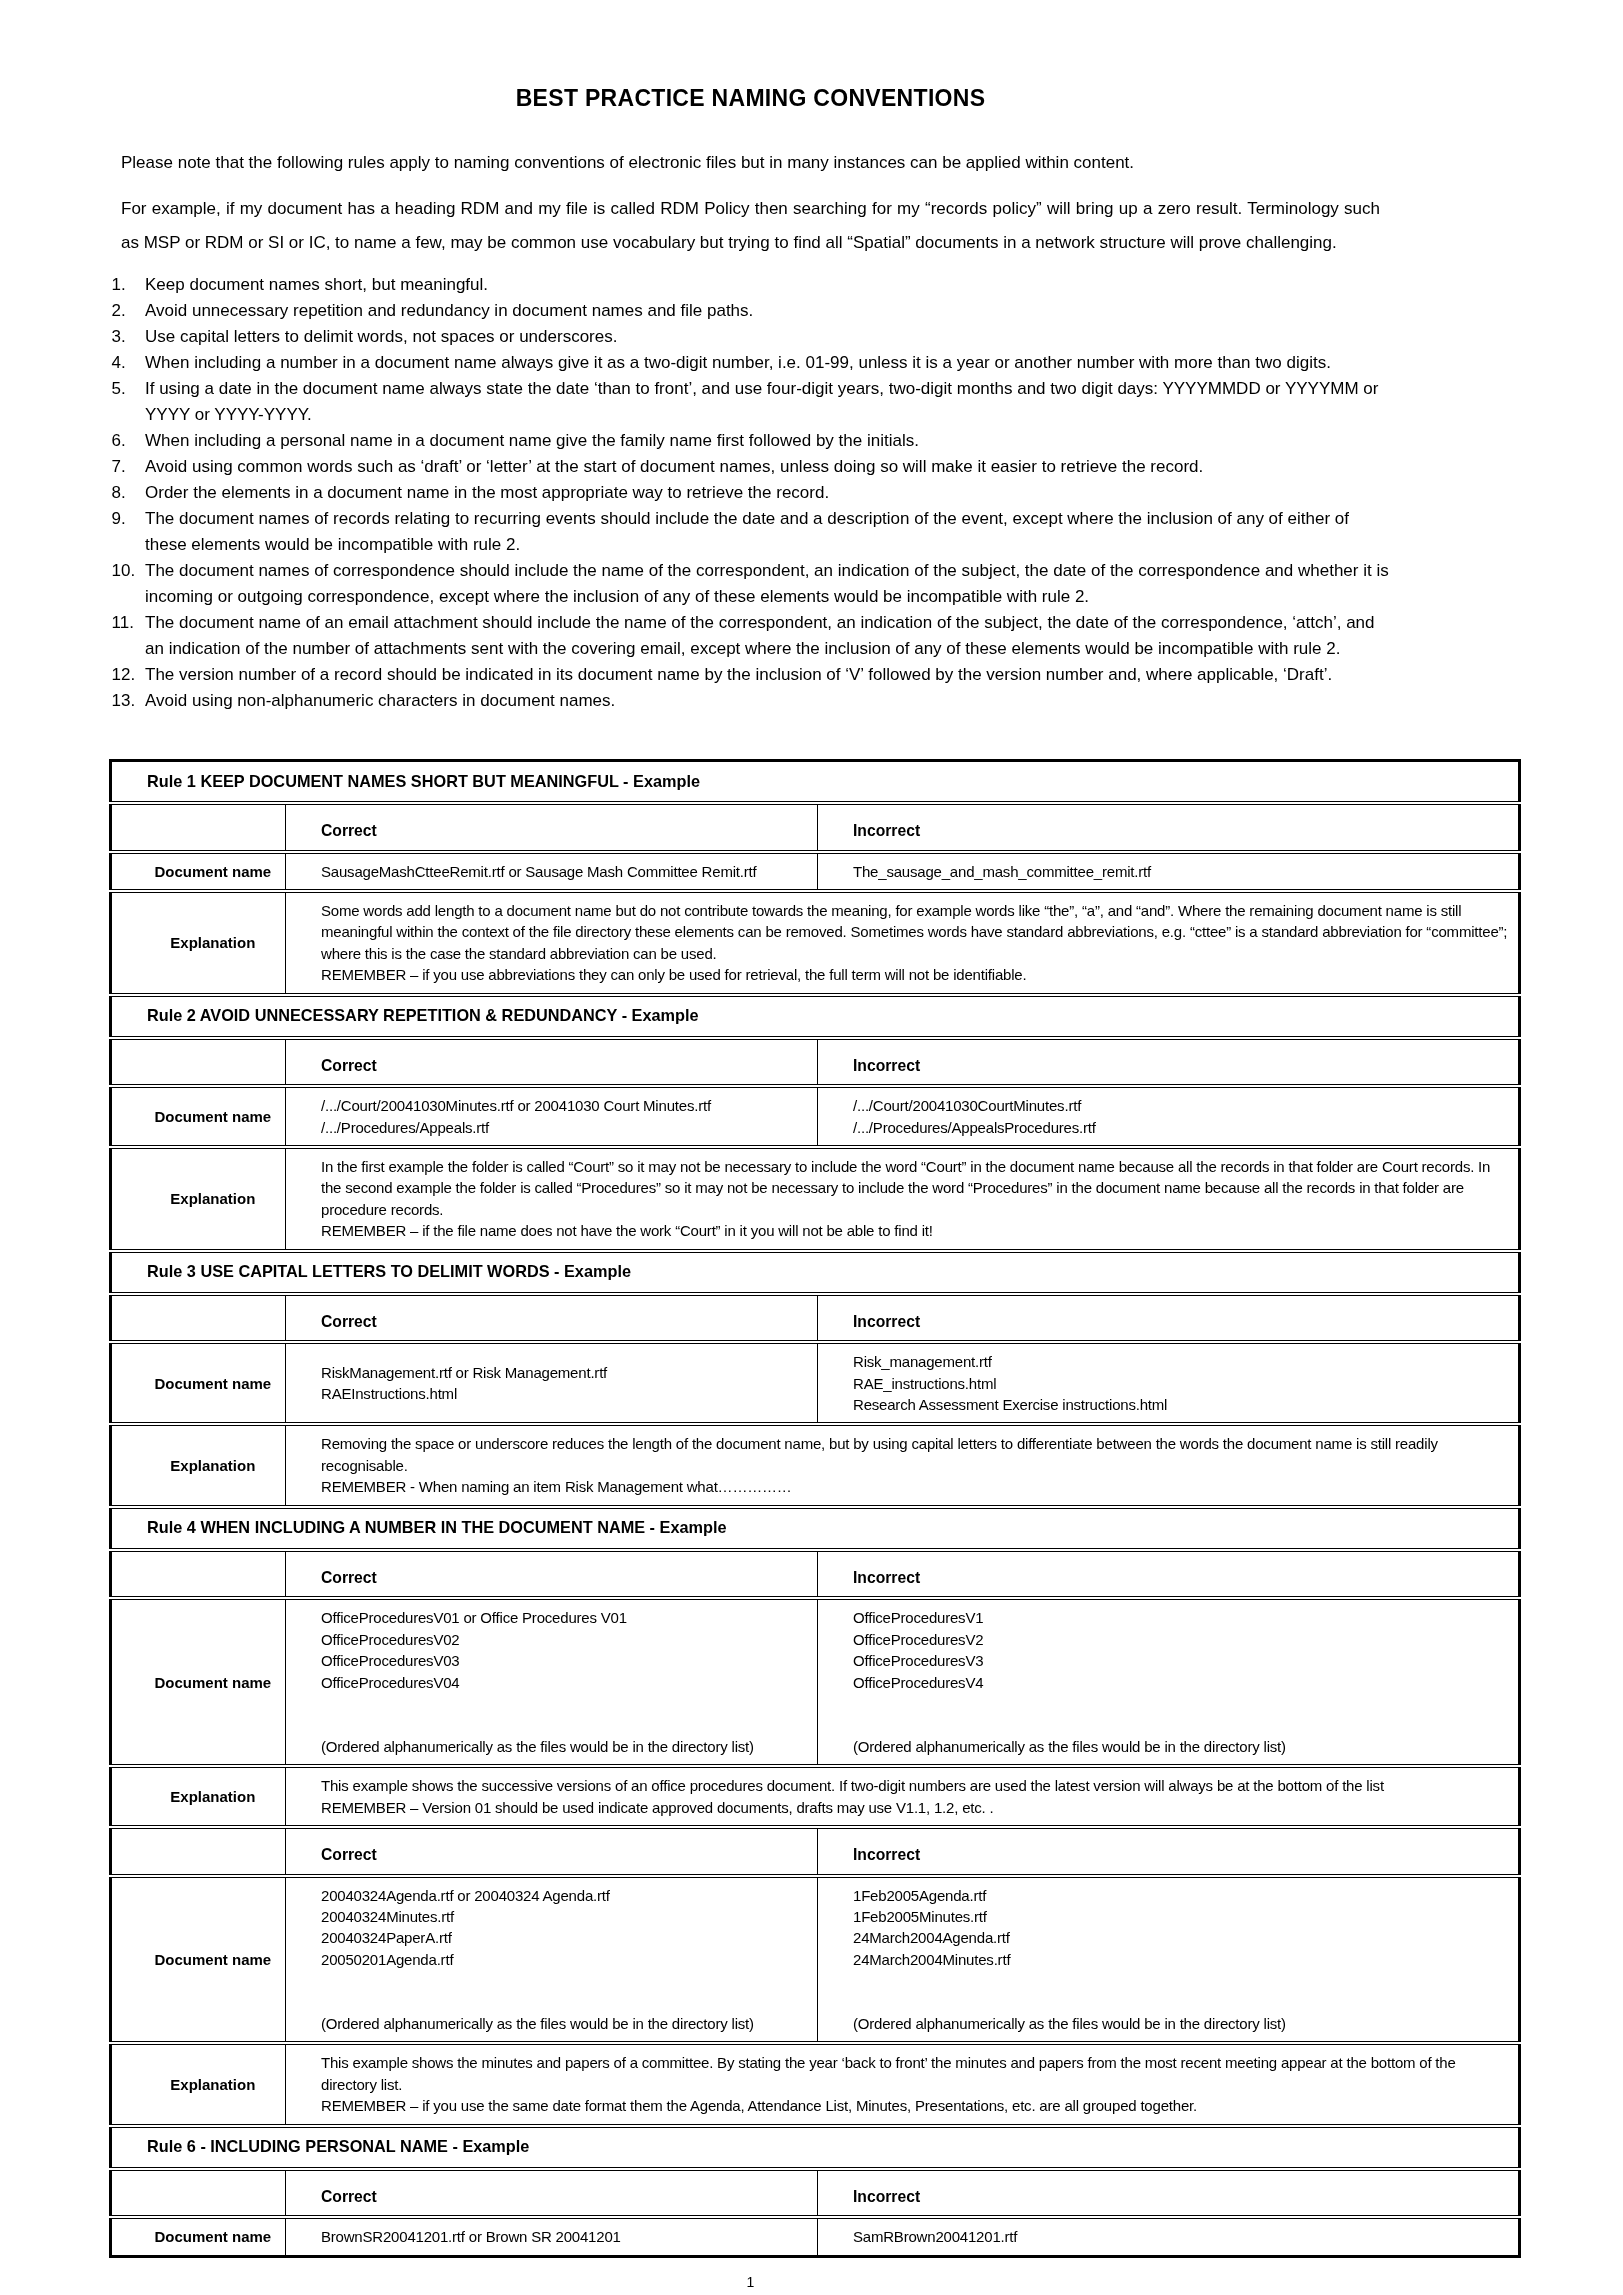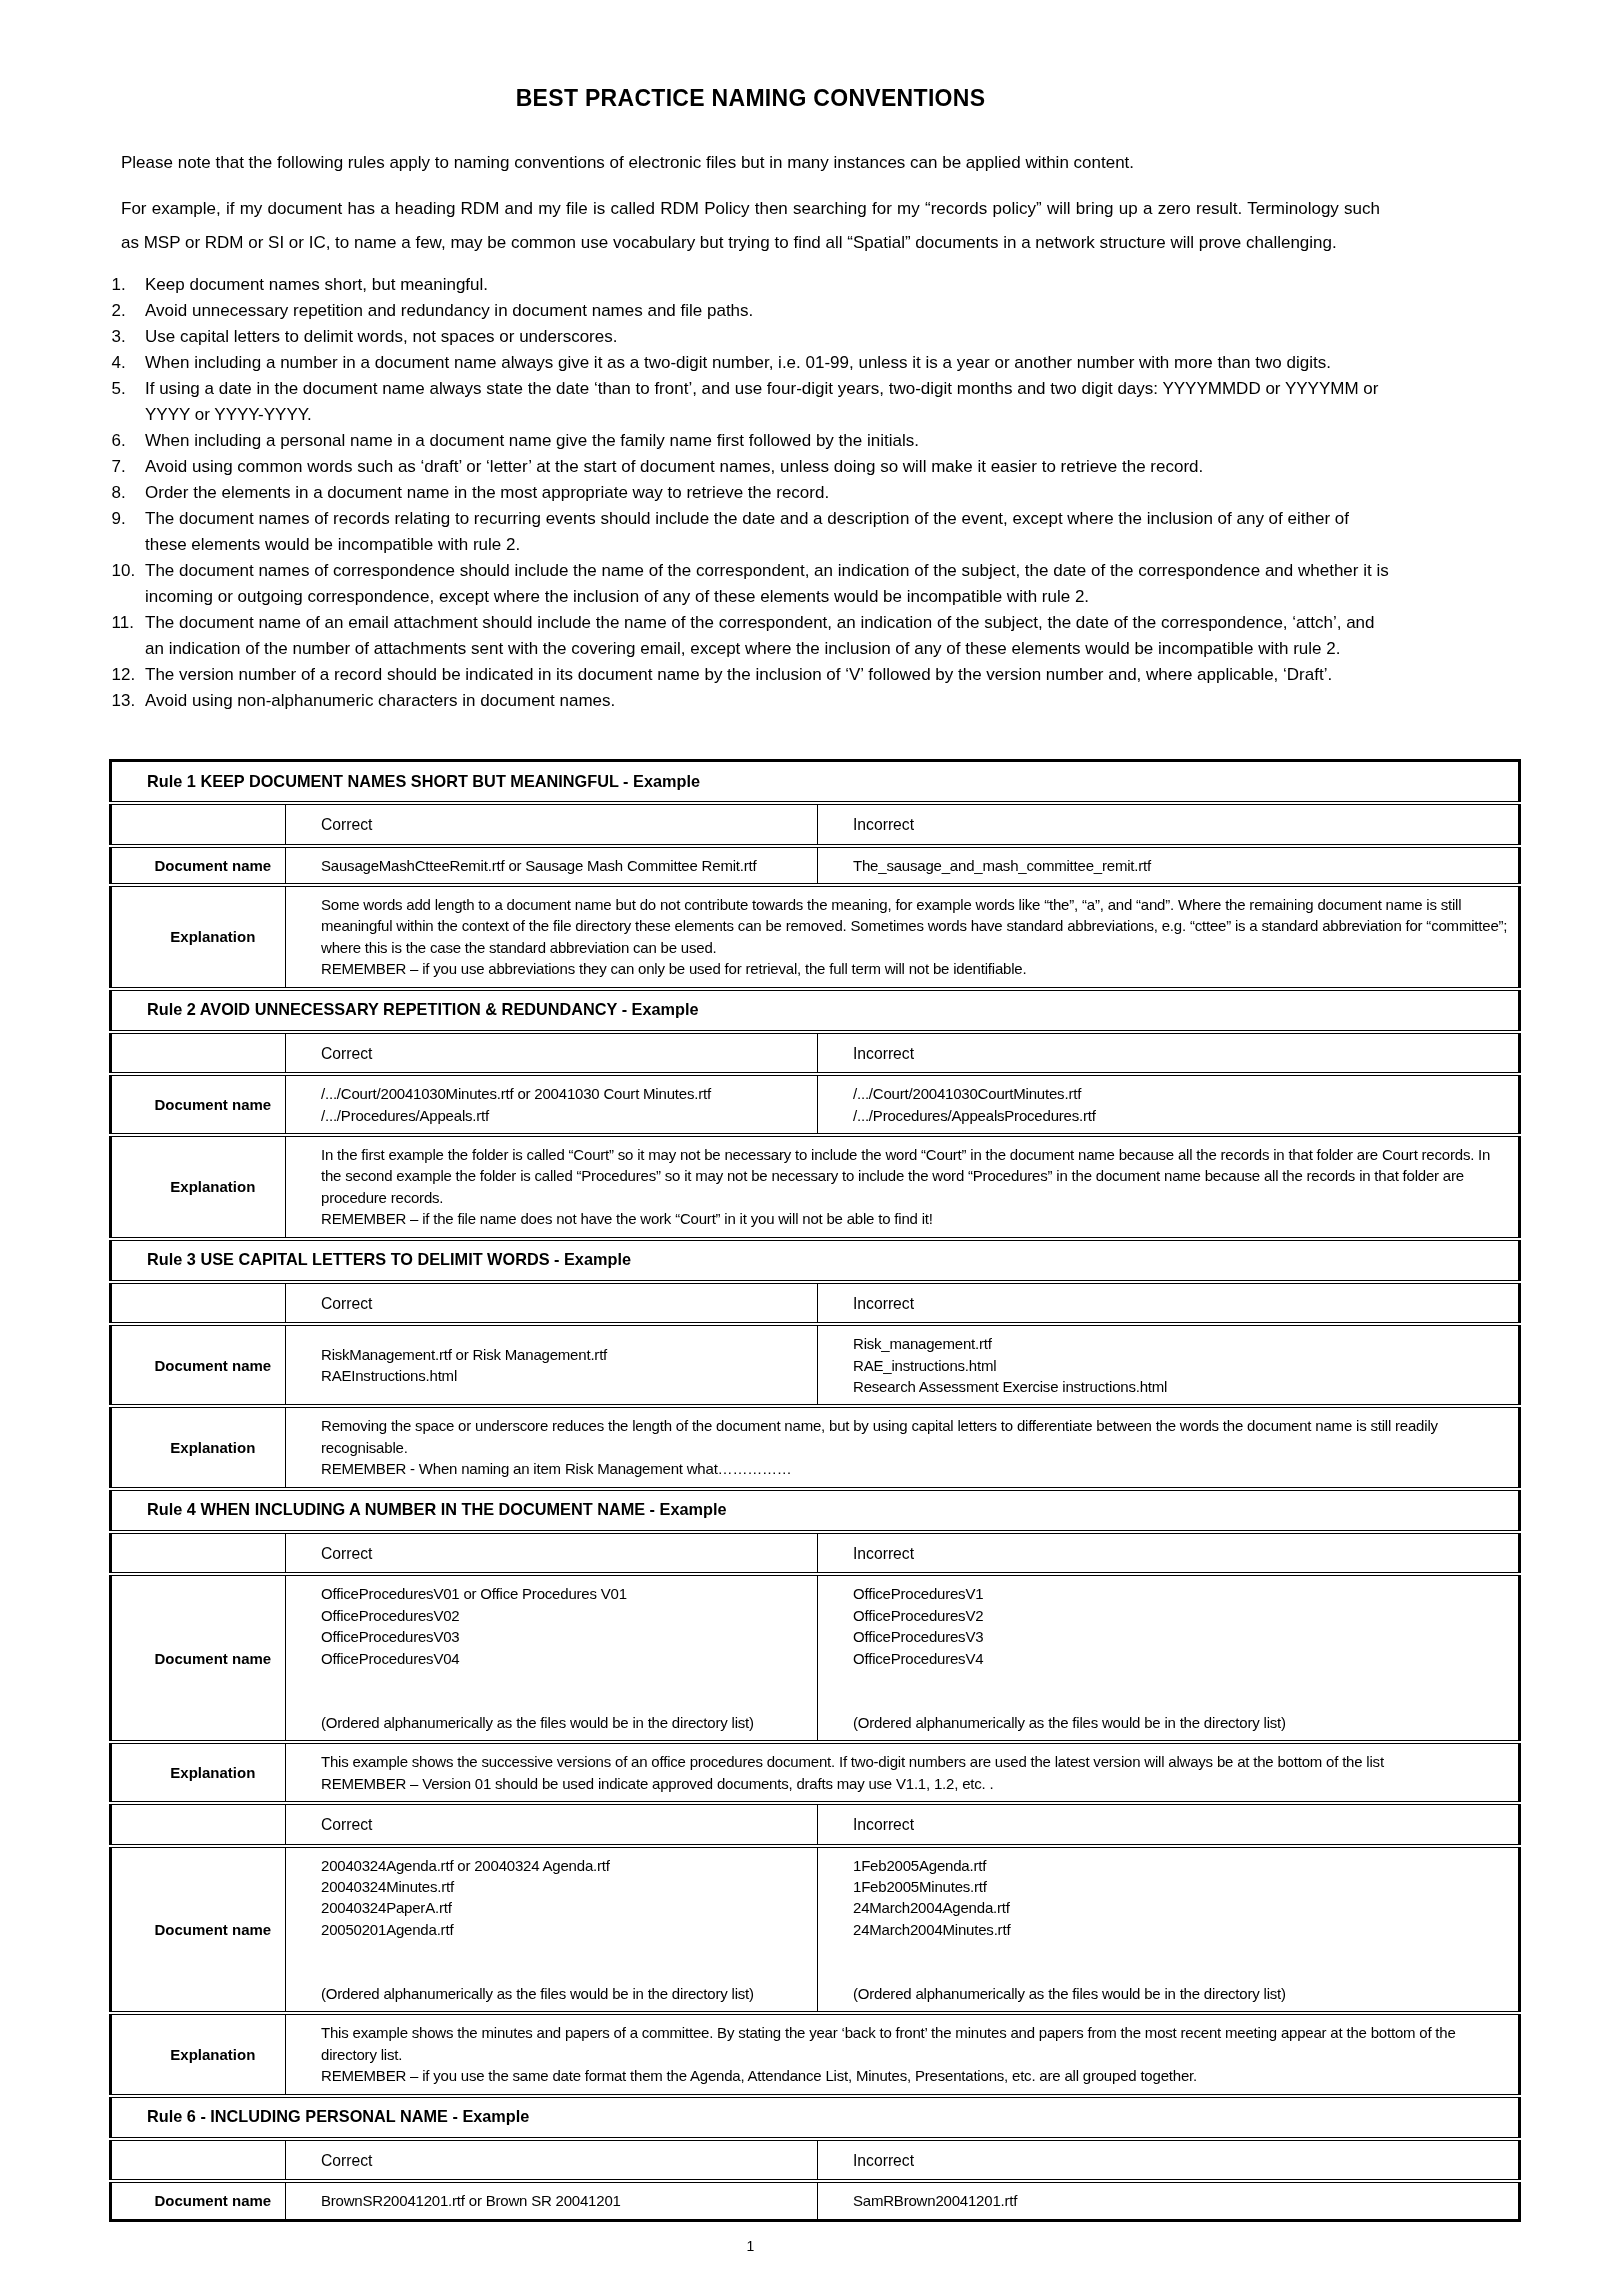--- a/index.html
+++ b/index.html
@@ -15,21 +15,21 @@
   .intro { font-size:17px; line-height:34px; margin:12px; text-align:justify; }
 
   .rules-list { font-size:17px; line-height:26px; counter-reset:rule; }
   .rules-list .cell-line { position:relative; padding-left:36px; counter-increment:rule; }
   .rules-list .cell-line::before { content:counter(rule) "."; position:absolute; left:2.5px; }
 
   .rules-table { border-collapse:collapse; width:1409px; margin-top:45px; border:3.1px solid #000; table-layout:fixed; }
   .rules-table td { border:1.9px solid #000; vertical-align:middle; padding:7px 6.3px 7px 35px; font-size:15px; line-height:21.4px; word-wrap:break-word; }
   .rules-table tr + tr > td { border-top:4.4px double #000; }
   .rule-header td { font-weight:bold; font-size:16.3px; padding-top:8.8px; padding-bottom:8.8px; }
-  .col-header td { font-weight:normal; font-size:15.7px; padding-top:9px; padding-bottom:8.2px; }
+  .col-header td { font-weight:bold; font-size:15.7px; padding-top:15px; padding-bottom:8.2px; }
   .label-cell { font-weight:bold; font-size:15.7px;text-align:center; }
   .rules-table .cell-line { min-height:21.4px; letter-spacing:-0.2px; }
 
   .page-number { text-align:center; font-size:14px; margin-top:16.3px; }
 </style>
 </head>
 <body>
 
 <div class="page">
 

